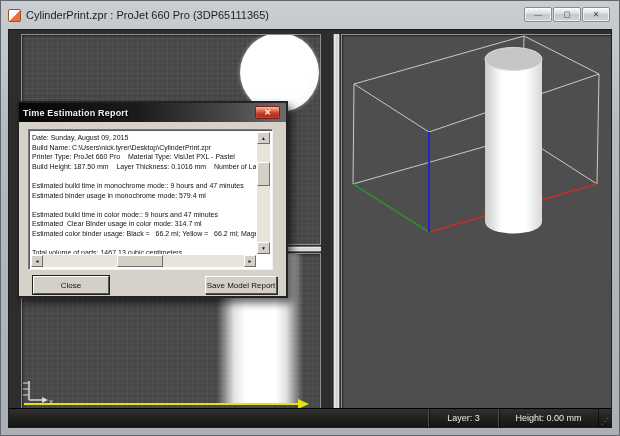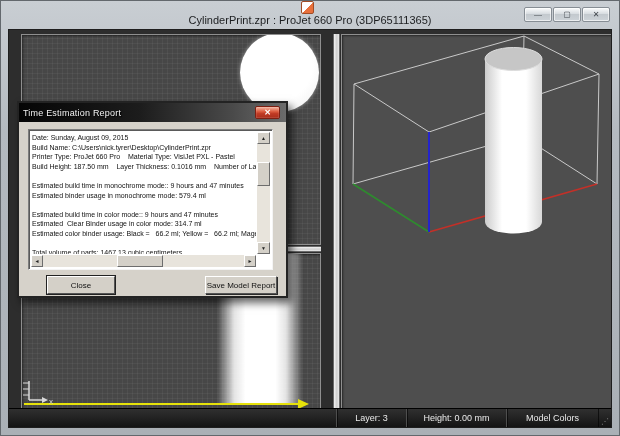--- a/index.html
+++ b/index.html
@@ -5,21 +5,21 @@
   * { margin:0; padding:0; box-sizing:border-box; }
   html,body { width:620px; height:436px; overflow:hidden; background:#9aa0a6;
               font-family:"Liberation Sans", sans-serif; }
 
   .window { position:relative; width:620px; height:436px;
             background:linear-gradient(#c9ced3,#b4bac0 30%,#aab0b6);
             border:1px solid #63686d; }
 
   
   .titlebar { position:absolute; left:1px; top:0; right:1px; height:28px;
-              display:flex; align-items:center; padding:0 6px;flex-direction:column; }
+              display:flex; align-items:center; padding:0 6px; }
   .app-icon { width:13px; height:13px; margin-right:5px; border-radius:2px;
               border:1px solid #a14c26;
               background:linear-gradient(135deg,#ffffff 54%,#e8703c 54%); }
   .title-text { font-size:11px; color:#1c1e20; white-space:nowrap; }
   .win-btns { position:absolute; right:8px; top:6px; display:flex; gap:1px; }
   .win-btn { width:28px; height:15px; display:flex; align-items:center; justify-content:center;
              font-size:8px; color:#41474d; border:1px solid #868d94; border-radius:2px;
              background:linear-gradient(#fbfcfd,#d7dce0 45%,#c3c9ce 50%,#ced4d9);
              box-shadow:inset 0 0 0 1px rgba(255,255,255,.6); cursor:default; }
 
@@ -68,21 +68,21 @@
   .sb-grip { width:13px; display:flex; align-items:flex-end; justify-content:flex-end;
              font-size:8px; color:#8a8a8a; padding:0 2px 1px 0; border-left:none; }
 
   
   .dialog { position:absolute; left:16px; top:100px; width:271px; height:197px; z-index:50;
             border:2px solid #232323; background:#d6d2ca;
             box-shadow:4px 5px 8px rgba(0,0,0,.6); }
   .dlg-title { position:absolute; left:0; top:0; right:0; height:19px;
                background:linear-gradient(90deg,#050505,#1c1c1c 45%,#4a4a4a 80%,#6b6b6b);
                display:flex; align-items:center; padding:0 4px; }
-  .dlg-title-text { color:#f2f2f2; font-size:9px; font-weight:normal; letter-spacing:.2px;
+  .dlg-title-text { color:#f2f2f2; font-size:9px; font-weight:bold; letter-spacing:.2px;
                     text-shadow:1px 1px 1px #000; }
   .dlg-close { position:absolute; right:6px; top:3px; width:25px; height:13px; border-radius:2px;
                border:1px solid #7e1f12; display:flex; align-items:center; justify-content:center;
                background:linear-gradient(#f4b7a4,#dd5f42 40%,#c03a24 60%,#aa2f1c);
                color:#fff; font-size:8px; font-weight:bold; box-shadow:inset 0 0 1px #fff; cursor:default; }
 
   .report-box { position:absolute; left:9px; top:26px; width:245px; height:141px;
                 background:#ffffff; border:1px solid #7d7d7d;
                 border-right-color:#f4f4f4; border-bottom-color:#f4f4f4;
                 box-shadow:inset 1px 1px 0 #5a5a5a; }
@@ -103,21 +103,21 @@
   .h-le { left:0; top:0; width:12px; height:12px; }
   .h-ri { right:0; top:0; width:12px; height:12px; }
   .h-thumb { position:absolute; left:86px; top:0; width:46px; height:12px; background:#d4d0c8;
              border:1px solid; border-color:#ffffff #6d6d6d #6d6d6d #ffffff; }
 
   .dlg-btn { position:absolute; top:173px; height:18px; background:#d4d0c8;
              border:1px solid; border-color:#ffffff #555555 #555555 #ffffff;
              box-shadow:1px 1px 0 #2a2a2a; font-size:8px; color:#111;
              display:flex; align-items:center; justify-content:center; cursor:default;
              font-family:"Liberation Sans", sans-serif; }
-  .btn-close { left:28px; width:68px; outline:1px solid #222; }
+  .btn-close { left:14px; width:76px; outline:1px solid #222; }
   .btn-brief { left:102px; width:74px; }
   .btn-full  { left:186px; width:72px; }
 
   svg text { font-family:"Liberation Sans", sans-serif; }
 </style>
 </head>
 <body>
 
 <div class="window">
 
@@ -183,21 +183,20 @@
           <path d="M143,24 L143,187 A28.5,11.5 0 0 0 200,187 L200,24 Z" fill="url(#cylBody)"></path>
           <ellipse cx="171.5" cy="24" rx="28.5" ry="11.5" fill="#c6c6c6" stroke="#dcdcdc" stroke-width="1"></ellipse>
         </g>
       </svg>
     </div>
 
     <div class="statusbar">
       <div class="sb-cell sb-spacer"></div>
       <div class="sb-cell" style="min-width:70px">Layer: 3</div>
       <div class="sb-cell" style="min-width:100px">Height: 0.00 mm</div>
-      <div class="sb-cell" style="min-width:92px">Model Colors</div>
       <div class="sb-cell sb-grip">⋰</div>
     </div>
   </div>
 
   <div class="dialog">
     <div class="dlg-title">
       <span class="dlg-title-text">Time Estimation Report</span>
     </div>
     <div class="dlg-close">✕</div>
 

